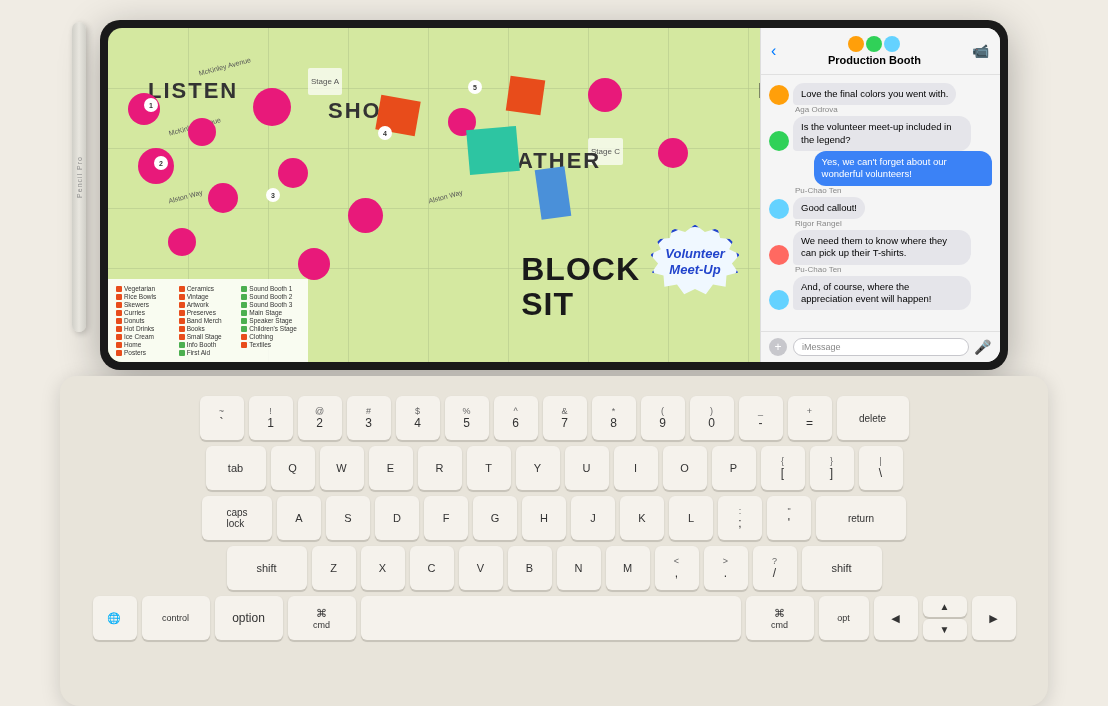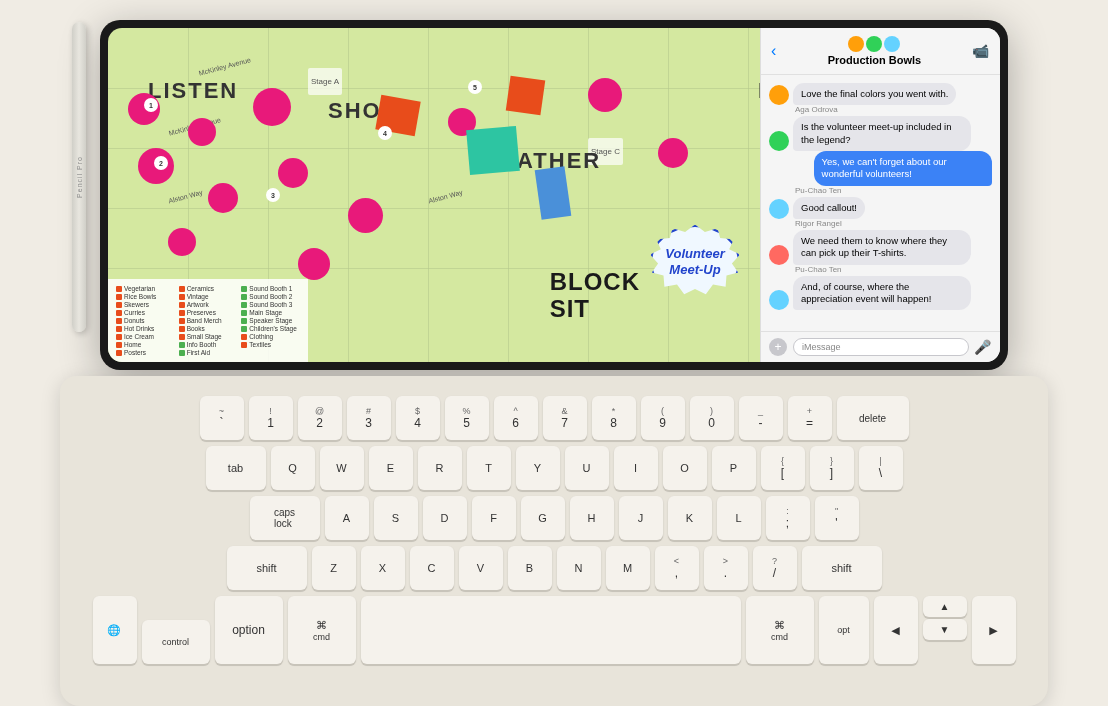--- a/index.html
+++ b/index.html
@@ -135,21 +135,21 @@
       justify-content: center;
       background: #f0f8ff;
       clip-path: polygon(50% 0%, 61% 10%, 75% 5%, 78% 18%, 93% 20%, 88% 33%, 100% 40%, 91% 52%, 98% 64%, 85% 68%, 84% 83%, 70% 80%, 62% 93%, 50% 86%, 38% 93%, 30% 80%, 16% 83%, 15% 68%, 2% 64%, 9% 52%, 0% 40%, 12% 33%, 7% 20%, 22% 18%, 25% 5%, 39% 10%);
     }
 
     
     .block-site-text {
       position: absolute;
       bottom: 40px;
       right: 120px;
-      font-size: 24px;
+      font-size: 32px;
       font-weight: 900;
       color: #1a1a1a;
       line-height: 1.1;
       letter-spacing: 1px;
     }
 
     
     .map-legend {
       position: absolute;
       bottom: 0;
@@ -373,21 +373,21 @@
     .key-shift { font-size: 9px; color: #666; }
 
     
     .key-tab { width: 60px; }
     .key-caps { width: 70px; font-size: 9px; }
     .key-shift-left { width: 80px; }
     .key-shift-right { width: 80px; }
     .key-delete { width: 72px; font-size: 10px; }
     .key-return { width: 90px; font-size: 10px; }
     .key-space { width: 380px; }
-    .key-control { width: 68px; font-size: 9px; margin-top: 24px; }
+    .key-control { width: 68px; font-size: 9px; }
     .key-option { width: 68px; font-size: 12px; }
     .key-cmd { width: 68px; font-size: 10px; }
     .key-cmd-right { width: 68px; font-size: 10px; }
     .key-opt-right { width: 50px; font-size: 9px; }
 
     .key-regular { width: 44px; }
 
     
     .pencil {
       position: absolute;
@@ -623,21 +623,21 @@
 
       <div class="messages-panel">
         <div class="messages-header">
           <span class="back-arrow">‹</span>
           <div class="messages-title-area">
             <div class="group-avatars">
               <div class="avatar-small" style="background:#ff9f0a"></div>
               <div class="avatar-small" style="background:#30d158"></div>
               <div class="avatar-small" style="background:#64d2ff"></div>
             </div>
-            <div class="group-name">Production Bowls</div>
+            <div class="group-name">Production Booth</div>
           </div>
           <span class="facetime-icon">📹</span>
         </div>
 
         <div class="messages-list">
 
           <div class="msg-row received">
             <div class="msg-avatar" style="background:#ff9f0a"></div>
             <div class="msg-bubble-wrap">
               <div class="msg-bubble received-bubble">Love the final colors you went with.</div>
@@ -795,20 +795,21 @@
         <div class="key key-regular">K</div>
         <div class="key key-regular">L</div>
         <div class="key key-regular">
             <span class="key-shift">:</span>
             <span class="key-main">;</span>
           </div>
         <div class="key key-regular">
             <span class="key-shift">"</span>
             <span class="key-main">'</span>
           </div>
+        <div class="key key-return">return</div>
       </div>
 
       <div class="keyboard-row">
         <div class="key key-shift-left">shift</div>
         <div class="key key-regular">Z</div>
         <div class="key key-regular">X</div>
         <div class="key key-regular">C</div>
         <div class="key key-regular">V</div>
         <div class="key key-regular">B</div>
         <div class="key key-regular">N</div>

